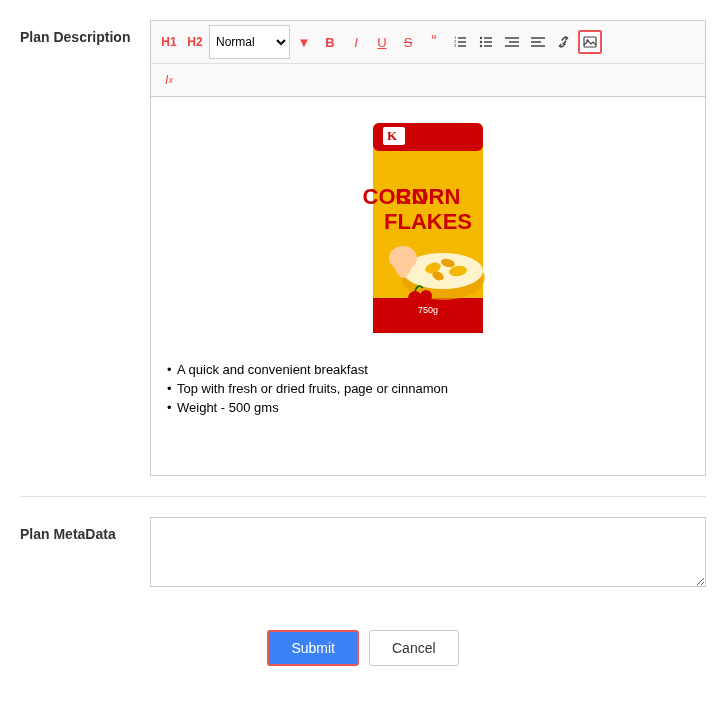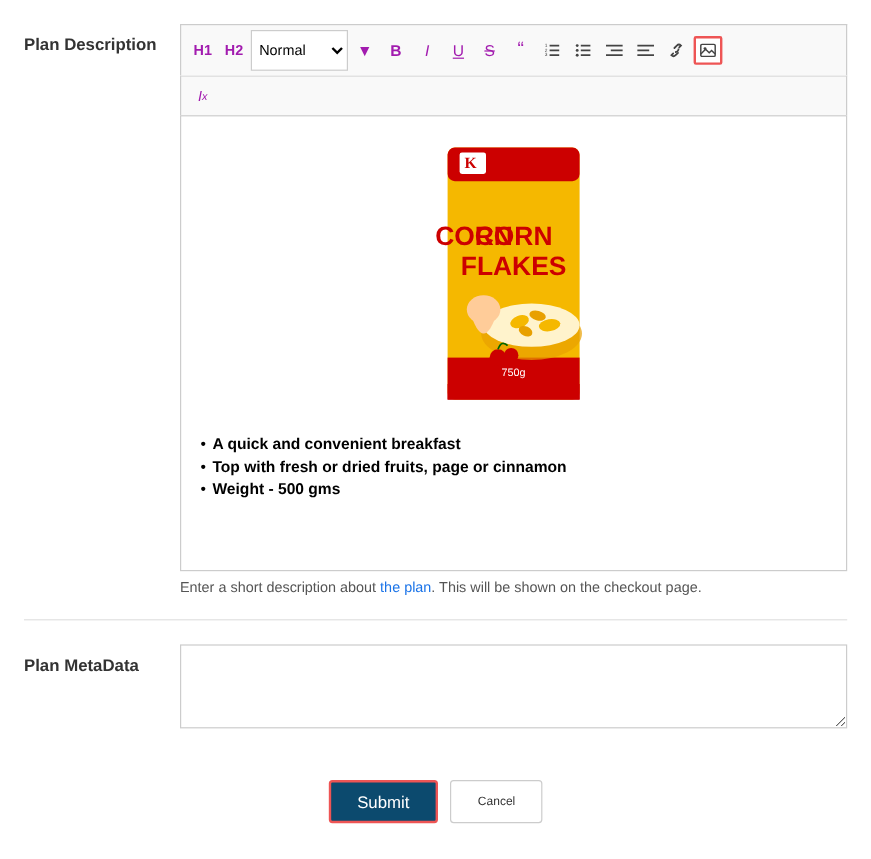--- a/index.html
+++ b/index.html
@@ -51,21 +51,21 @@
       display: inline-flex;
       align-items: center;
       justify-content: center;
       min-width: 24px;
       height: 24px;
       padding: 0 3px;
       border: 1px solid transparent;
       background: transparent;
       cursor: pointer;
       font-size: 13px;
-      color: #a21caf;
+      color: #ef4444;
       border-radius: 2px;
     }
 
     .toolbar-btn.active-btn {
       border: 2px solid #e55;
       background: #fff;
     }
 
     .toolbar-btn.h1-btn { font-weight: bold; font-size: 12px; }
     .toolbar-btn.h2-btn { font-weight: bold; font-size: 12px; }
@@ -107,21 +107,21 @@
     }
 
     .editor-bullets li::before {
       content: '•';
       position: absolute;
       left: 0;
       color: #000;
     }
 
     .editor-bullets li strong {
-      font-weight: bold;
+      font-weight: normal;
       margin-top: 24px;
     }
 
     .help-text {
       font-size: 12px;
       color: #555;
       margin-top: 6px;
     }
 
     .help-text span.highlight {
@@ -142,36 +142,36 @@
     
     .buttons-row {
       display: flex;
       justify-content: center;
       gap: 10px;
       margin-top: 20px;
     }
 
     .btn-submit {
       padding: 8px 22px;
-      background: #0c4a6e;
+      background: #3b82f6;
       color: #fff;
       border: 2px solid #e55;
       border-radius: 3px;
       font-size: 14px;
       cursor: pointer;
       font-weight: 500;
     }
 
     .btn-cancel {
       padding: 8px 22px;
       background: #fff;
       color: #333;
       border: 1px solid #ccc;
       border-radius: 3px;
-      font-size: 10px;
+      font-size: 14px;
       cursor: pointer;
     }
 
     
     .icon-bold { font-weight: bold; font-style: normal; }
     .icon-italic { font-style: italic; font-weight: normal; }
     .icon-underline { text-decoration: underline; }
     .icon-strike { text-decoration: line-through; }
   </style>
 </head>
@@ -289,23 +289,20 @@
         </svg>
       </div>
 
       <ul class="editor-bullets">
         <li><strong>A quick and convenient breakfast</strong></li>
         <li><strong>Top with fresh or dried fruits, page or cinnamon</strong></li>
         <li><strong>Weight - 500 gms</strong></li>
       </ul>
     </div>
 
-    <p class="help-text">
-      Enter a short description about <span class="highlight">the plan</span>. This will be shown on the checkout page.
-    </p>
   </div>
 </div>
 
 <div class="form-row" style="border-bottom: none;">
   <div class="form-label">Plan MetaData</div>
   <div class="form-control">
     <textarea class="meta-textarea" style=""></textarea>
   </div>
 </div>
 

